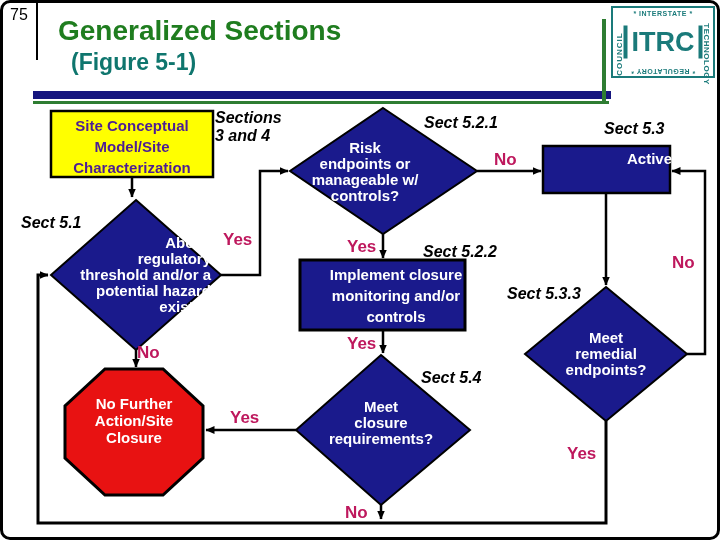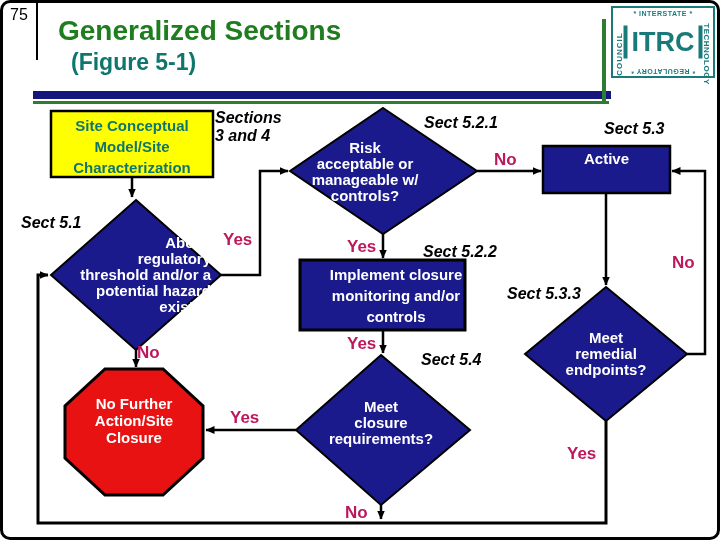--- a/index.html
+++ b/index.html
@@ -78,42 +78,42 @@
     <rect x="48" y="108" width="162" height="66" fill="#ffff00" stroke="#000" stroke-width="2.5"></rect>
     <polygon points="133,197 218,272 133,347 48,272" fill="#1a1a8c" stroke="#000" stroke-width="2"></polygon>
     <polygon points="380,105 474,168 380,231 287,168" fill="#1a1a8c" stroke="#000" stroke-width="2"></polygon>
     <rect x="540" y="143" width="127" height="47" fill="#1a1a8c" stroke="#000" stroke-width="2.5"></rect>
     <rect x="297" y="257" width="165" height="70" fill="#1a1a8c" stroke="#000" stroke-width="3"></rect>
     <polygon points="378,352 467,427 378,502 293,427" fill="#1a1a8c" stroke="#000" stroke-width="2"></polygon>
     <polygon points="603,284 684,351 603,418 522,351" fill="#1a1a8c" stroke="#000" stroke-width="2"></polygon>
     <polygon points="102,366 160,366 200,403 200,455 160,492 102,492 62,455 62,403" fill="#e81212" stroke="#000" stroke-width="3"></polygon>
   </svg>
 
-  <div class="node-text" style="left:50px;top:112px;width:158px;line-height:21px;color:#0f766e;">
+  <div class="node-text" style="left:50px;top:112px;width:158px;line-height:21px;color:#4c1d95;">
     <div>Site Conceptual</div>
     <div>Model/Site</div>
     <div>Characterization</div>
   </div>
 
   <div class="node-text" style="left:58px;top:232px;width:150px;text-align:right;">
     <div>Above</div>
     <div>regulatory</div>
     <div>threshold and/or a</div>
     <div>potential hazard</div>
     <div>exists?</div>
   </div>
 
   <div class="node-text" style="left:292px;top:137px;width:140px;">
     <div>Risk</div>
-    <div>acceptable or</div>
+    <div>endpoints or</div>
     <div>manageable w/</div>
     <div>controls?</div>
   </div>
 
-  <div class="node-text" style="left:542px;top:146px;width:123px;line-height:20px;">
+  <div class="node-text" style="left:542px;top:146px;width:123px;line-height:20px;padding-left:43px;">
     <div>Active</div>
   </div>
 
   <div class="node-text" style="left:299px;top:261px;width:188px;line-height:21px;">
     <div>Implement closure</div>
     <div>monitoring and/or</div>
     <div>controls</div>
   </div>
 
   <div class="node-text" style="left:308px;top:396px;width:140px;">
@@ -136,21 +136,21 @@
 
   <div class="sect" style="left:212px;top:106px;white-space:normal;width:80px;line-height:18px;">
     <div>Sections</div>
     <div>3 and 4</div>
   </div>
   <div class="sect" style="left:18px;top:211px;">Sect 5.1</div>
   <div class="sect" style="left:421px;top:111px;">Sect 5.2.1</div>
   <div class="sect" style="left:601px;top:117px;">Sect 5.3</div>
   <div class="sect" style="left:420px;top:240px;">Sect 5.2.2</div>
   <div class="sect" style="left:504px;top:282px;">Sect 5.3.3</div>
-  <div class="sect" style="left:418px;top:348px;">Sect 5.4</div>
+  <div class="sect" style="left:418px;top:366px;">Sect 5.4</div>
 
   <div class="yn" style="left:220px;top:227px;">Yes</div>
   <div class="yn" style="left:344px;top:234px;">Yes</div>
   <div class="yn" style="left:344px;top:331px;">Yes</div>
   <div class="yn" style="left:227px;top:405px;">Yes</div>
   <div class="yn" style="left:564px;top:441px;">Yes</div>
   <div class="yn" style="left:491px;top:147px;">No</div>
   <div class="yn" style="left:134px;top:340px;">No</div>
   <div class="yn" style="left:669px;top:250px;">No</div>
   <div class="yn" style="left:342px;top:500px;">No</div>

